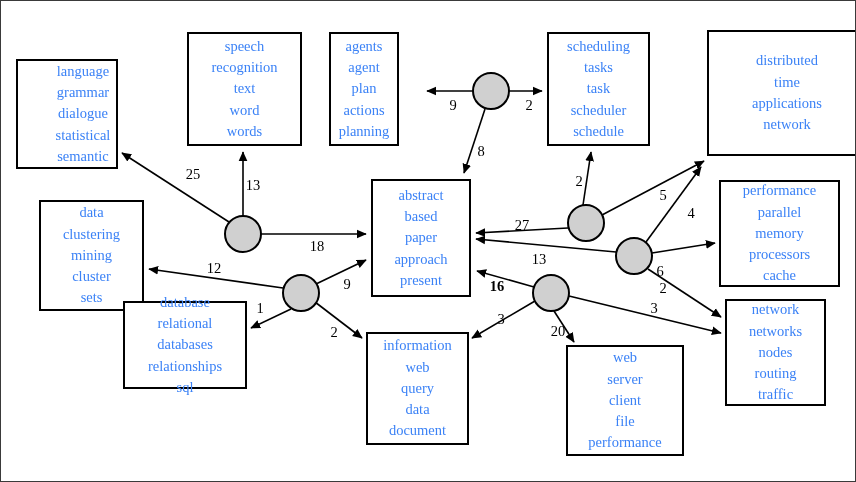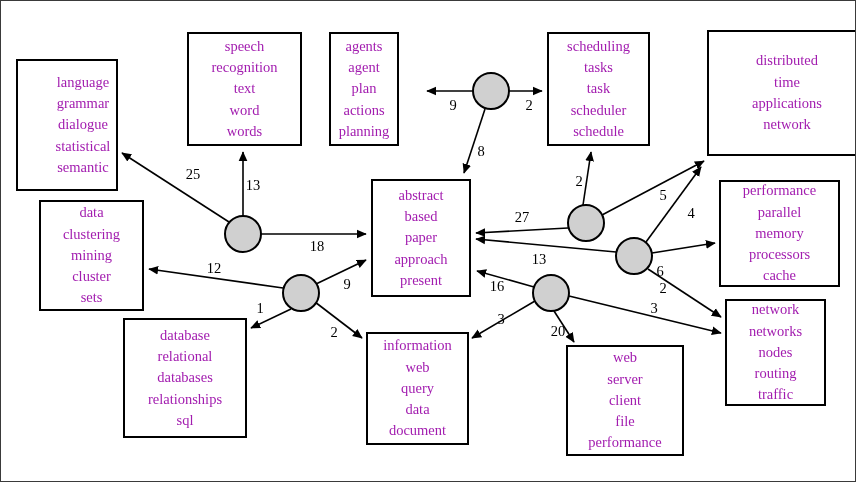--- a/index.html
+++ b/index.html
@@ -29,21 +29,21 @@
     border: 2px solid #000000;
     background: #ffffff;
     box-sizing: border-box;
     display: flex;
     flex-direction: column;
     align-items: center;
     justify-content: center;
     font-family: "Liberation Serif", "DejaVu Serif", serif;
     font-size: 14.5px;
     line-height: 1.47;
-    color: #a21caf;
+    color: #3b82f6;
     z-index: 3;
   }
   .cluster-box .term {
     white-space: nowrap;
   }
   .edge-label {
     position: absolute;
     font-family: "Liberation Serif", "DejaVu Serif", serif;
     font-size: 14.5px;
     color: #000000;
@@ -91,21 +91,21 @@
         <circle cx="242" cy="233" r="18" fill="#d0d0d0" stroke="#000000" stroke-width="2"></circle>
         <circle cx="300" cy="292" r="18" fill="#d0d0d0" stroke="#000000" stroke-width="2"></circle>
         <circle cx="490" cy="90" r="18" fill="#d0d0d0" stroke="#000000" stroke-width="2"></circle>
         <circle cx="585" cy="222" r="18" fill="#d0d0d0" stroke="#000000" stroke-width="2"></circle>
         <circle cx="633" cy="255" r="18" fill="#d0d0d0" stroke="#000000" stroke-width="2"></circle>
         <circle cx="550" cy="292" r="18" fill="#d0d0d0" stroke="#000000" stroke-width="2"></circle>
       </g>
   </svg>
 
   <div id="boxes-layer">
-      <div class="cluster-box" style="left: 15px; top: 58px; width: 102px; height: 132px; padding-left: 32px;">
+      <div class="cluster-box" style="left: 15px; top: 58px; width: 102px; height: 110px; padding-left: 32px;">
         <span class="term">language</span>
         <span class="term">grammar</span>
         <span class="term">dialogue</span>
         <span class="term">statistical</span>
         <span class="term">semantic</span>
       </div>
       <div class="cluster-box" style="left: 186px; top: 31px; width: 115px; height: 114px;">
         <span class="term">speech</span>
         <span class="term">recognition</span>
         <span class="term">text</span>
@@ -146,21 +146,21 @@
         <span class="term">processors</span>
         <span class="term">cache</span>
       </div>
       <div class="cluster-box" style="left: 370px; top: 178px; width: 100px; height: 118px;">
         <span class="term">abstract</span>
         <span class="term">based</span>
         <span class="term">paper</span>
         <span class="term">approach</span>
         <span class="term">present</span>
       </div>
-      <div class="cluster-box" style="left: 122px; top: 317px; width: 124px; height: 120px;">
+      <div class="cluster-box" style="left: 122px; top: 300px; width: 124px; height: 88px;">
         <span class="term">database</span>
         <span class="term">relational</span>
         <span class="term">databases</span>
         <span class="term">relationships</span>
         <span class="term">sql</span>
       </div>
       <div class="cluster-box" style="left: 365px; top: 331px; width: 103px; height: 113px;">
         <span class="term">information</span>
         <span class="term">web</span>
         <span class="term">query</span>
@@ -187,25 +187,25 @@
       <div class="edge-label" style="left: 252px; top: 184px;">13</div>
       <div class="edge-label" style="left: 316px; top: 245px;">18</div>
       <div class="edge-label" style="left: 213px; top: 267px;">12</div>
       <div class="edge-label" style="left: 259px; top: 307px;">1</div>
       <div class="edge-label" style="left: 346px; top: 283px;">9</div>
       <div class="edge-label" style="left: 333px; top: 331px;">2</div>
       <div class="edge-label" style="left: 452px; top: 104px;">9</div>
       <div class="edge-label" style="left: 528px; top: 104px;">2</div>
       <div class="edge-label" style="left: 480px; top: 150px;">8</div>
       <div class="edge-label" style="left: 578px; top: 180px;">2</div>
-      <div class="edge-label" style="left: 521px; top: 216px;">27</div>
+      <div class="edge-label" style="left: 521px; top: 224px;">27</div>
       <div class="edge-label" style="left: 662px; top: 194px;">5</div>
       <div class="edge-label" style="left: 538px; top: 258px;">13</div>
       <div class="edge-label" style="left: 690px; top: 212px;">4</div>
       <div class="edge-label" style="left: 659px; top: 270px;">6</div>
       <div class="edge-label" style="left: 662px; top: 287px;">2</div>
-      <div class="edge-label" style="left: 496px; top: 285px;">16</div>
+      <div class="edge-label" style="left: 496px; top: 285px; font-weight: bold;">16</div>
       <div class="edge-label" style="left: 500px; top: 318px;">3</div>
       <div class="edge-label" style="left: 557px; top: 330px;">20</div>
       <div class="edge-label" style="left: 653px; top: 307px;">3</div>
     </div>
 
 </div>
 
 </body></html>

